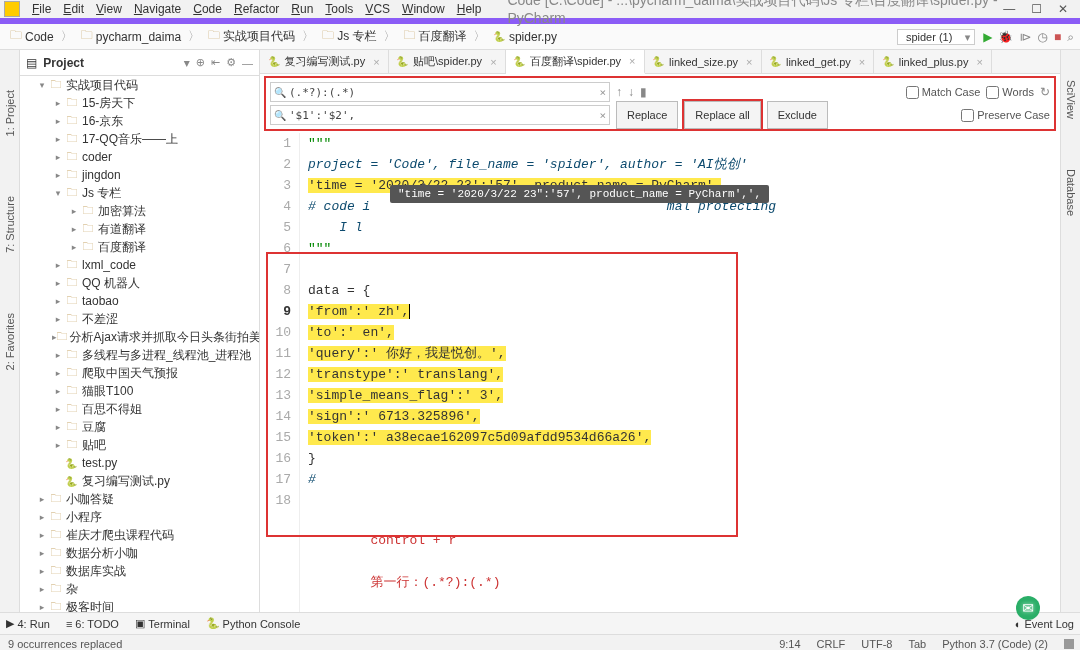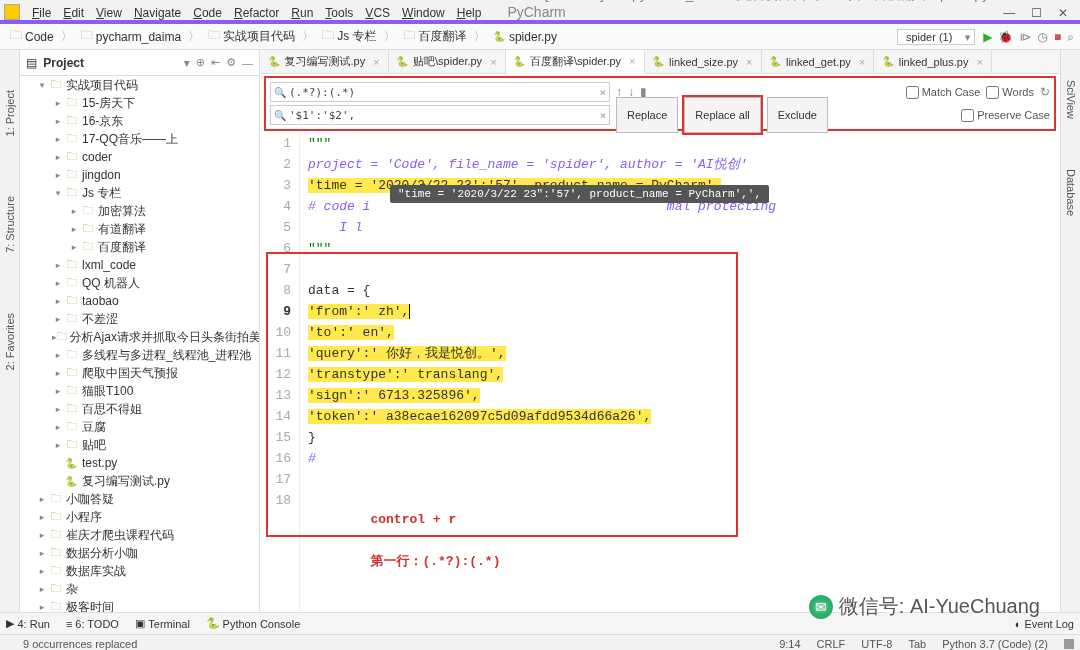--- a/index.html
+++ b/index.html
@@ -1,17 +1,17 @@
 <!DOCTYPE html>
 <html><head>
 <meta charset="utf-8">
 <style>
 * { box-sizing: border-box; margin: 0; padding: 0; }
 body { font-family: "Segoe UI", Arial, sans-serif; font-size: 12px; color: #333; background: #fff; width: 1080px; height: 650px; overflow: hidden; position: relative; }
-.menubar { display: flex; align-items: flex-end; height: 24px; border-bottom: 4px solid #8b5cf6; padding: 0 4px; background: #f2f2f2; }
+.menubar { display: flex; align-items: center; height: 24px; border-bottom: 6px solid #8b5cf6; padding: 0 4px; background: #f2f2f2; }
 .menubar .logo { width: 16px; height: 16px; background: #ffcc00; border: 1px solid #aaa; margin-right: 6px; }
 .menubar .menu-item { padding: 0 6px; cursor: pointer; }
 .menubar .menu-item u { text-decoration: underline; }
 .menubar .title { margin-left: 20px; color: #888; font-size: 14px; flex: 1; }
 .menubar .win-ctrl { display: flex; gap: 16px; padding-right: 8px; color: #555; }
 .navbar { display: flex; align-items: center; height: 26px; border-bottom: 1px solid #ddd; background: #fafafa; padding: 0 6px; }
 .navbar .crumb { padding: 0 4px; display: flex; align-items: center; gap: 3px; }
 .navbar .crumb::after { content: "〉"; color: #999; margin-left: 4px; }
 .navbar .crumb:last-of-type::after { content: ""; }
 .navbar .spacer { flex: 1; }
@@ -36,33 +36,33 @@
 .editor-area { flex: 1; display: flex; flex-direction: column; position: relative; }
 .tabs { display: flex; height: 24px; border-bottom: 1px solid #ddd; background: #f5f5f5; }
 .tab { display: flex; align-items: center; padding: 0 8px; border-right: 1px solid #ddd; gap: 4px; font-size: 11px; cursor: pointer; }
 .tab.active { background: #fff; border-bottom: 2px solid #fff; margin-bottom: -1px; }
 .tab .x { color: #aaa; margin-left: 4px; }
 .search-replace { border: 2px solid #d33; padding: 2px 4px; margin: 2px 4px; }
 .sr-row { display: flex; align-items: center; height: 22px; gap: 6px; margin: 1px 0; }
 .sr-input { flex: 0 0 340px; border: 1px solid #ccc; height: 20px; display: flex; align-items: center; padding: 0 18px 0 18px; font-size: 11px; font-family: Consolas, monospace; color: #444; position: relative; }
 .sr-input .mag { position: absolute; left: 3px; color: #999; font-size: 10px; }
 .sr-input .clr { position: absolute; right: 3px; color: #999; cursor: pointer; }
-.sr-btn { border: 1px solid #bbb; background: #f4f4f4; height: 36px; padding: 0 10px; font-size: 11px; cursor: pointer; display: flex; align-items: center; }
+.sr-btn { border: 1px solid #bbb; background: #f4f4f4; height: 28px; padding: 0 10px; font-size: 11px; cursor: pointer; display: flex; align-items: center; }
 .sr-btn.hl { outline: 2px solid #d33; }
 .sr-check { display: flex; align-items: center; gap: 3px; font-size: 11px; color: #555; }
 .code { flex: 1; display: flex; font-family: Consolas, "Courier New", monospace; font-size: 13px; position: relative; overflow: hidden; }
 .gutter { width: 40px; text-align: right; color: #aaa; padding-right: 8px; background: #fff; border-right: 1px solid #eee; }
 .gutter div { height: 21px; line-height: 21px; }
 .gutter div.cur { color: #333; font-weight: bold; }
 .code-lines { flex: 1; padding-left: 8px; }
 .code-lines .line { height: 21px; line-height: 21px; white-space: pre; }
 .hl-y { background: #ffe94d; color: #333; }
-.comment { color: #8b5cf6; font-style: italic; }
+.comment { color: #0c4a6e; font-style: italic; }
 .str { color: #080; }
-.red-txt { color: #c33; font-weight: bold; }
+.red-txt { color: #c33; font-weight: normal; }
 .red-box { border: 2px solid #d33; position: absolute; pointer-events: none; }
 .tooltip { position: absolute; background: #555; color: #fff; font-size: 11px; padding: 3px 8px; border-radius: 2px; top: 52px; left: 130px; }
 .tooltip::before { content: ""; position: absolute; top: -6px; left: 30px; border: 4px solid transparent; border-bottom-color: #555; }
 .right-tool { width: 20px; background: #f2f2f2; border-left: 1px solid #ddd; display: flex; flex-direction: column; align-items: center; padding-top: 30px; gap: 50px; }
 .right-tool .vlabel { writing-mode: vertical-lr; font-size: 11px; color: #555; cursor: pointer; }
 .bottom-tabs { height: 22px; border-top: 1px solid #ddd; background: #f5f5f5; display: flex; align-items: center; padding: 0 6px; gap: 16px; font-size: 11px; }
 .bottom-tabs .bt { cursor: pointer; display: flex; align-items: center; gap: 3px; }
 .bottom-tabs .spacer { flex: 1; }
 .statusbar { height: 18px; border-top: 1px solid #ddd; background: #f2f2f2; display: flex; align-items: center; padding: 0 6px; font-size: 11px; color: #555; }
 .statusbar .spacer { flex: 1; }
@@ -396,20 +396,21 @@
           <div class="line"><span class="hl-y">'time = '2020/3/22 23':'57', product_name = PyCharm',</span></div>
           <div class="line"><span class="comment"># code i                                      mal protecting</span></div>
           <div class="line"><span class="comment">    I l</span></div>
           <div class="line"><span class="str">"""</span></div>
           <div class="line"><span class=""></span></div>
           <div class="line"><span class="">data = {</span></div>
           <div class="line"><span class="hl-y">'from':' zh',</span><span style="border-left:1px solid #000;height:15px;display:inline-block;vertical-align:middle"></span></div>
           <div class="line"><span class="hl-y">'to':' en',</span></div>
           <div class="line"><span class="hl-y">'query':' 你好，我是悦创。',</span></div>
           <div class="line"><span class="hl-y">'transtype':' translang',</span></div>
+          <div class="line"><span class="hl-y">'simple_means_flag':' 3',</span></div>
           <div class="line"><span class="hl-y">'sign':' 6713.325896',</span></div>
           <div class="line"><span class="hl-y">'token':' a38ecae162097c5d09afdd9534d66a26',</span></div>
           <div class="line"><span class="">}</span></div>
           <div class="line"><span class="comment">#</span></div>
           <div style="height: 40px;"></div>
           <div class="line">        <span class="red-txt">control + r</span></div>
           <div class="line">        <span class=""></span></div>
           <div class="line">        <span class="red-txt">第一行：(.*?):(.*)</span></div>
         </div>
       <div class="tooltip">"time = '2020/3/22 23":'57', product_name = PyCharm',',</div>
@@ -426,26 +427,25 @@
 <div class="bottom-tabs">
   <div class="bt">▶ <span>4: Run</span></div>
   <div class="bt">≡ <span>6: TODO</span></div>
   <div class="bt">▣ <span>Terminal</span></div>
   <div class="bt">🐍 <span>Python Console</span></div>
   <div class="spacer"></div>
   <div class="bt">◐ <span>Event Log</span></div>
 </div>
 
 <div class="statusbar">
-  <span style="margin-left:17px">9 occurrences replaced</span>
+  <span style="margin-left:2px">9 occurrences replaced</span>
   <div class="spacer"></div>
   <span>9:14</span>
   <span>CRLF</span>
   <span>UTF-8</span>
   <span>Tab</span>
   <span>Python 3.7 (Code) (2)</span>
   <span class="lock"></span>
 </div>
 
 <div class="watermark">
   <div class="wc">✉</div>
-  <span>微信号: AI-YueChuang</span>
 </div>
 
 </body></html>

